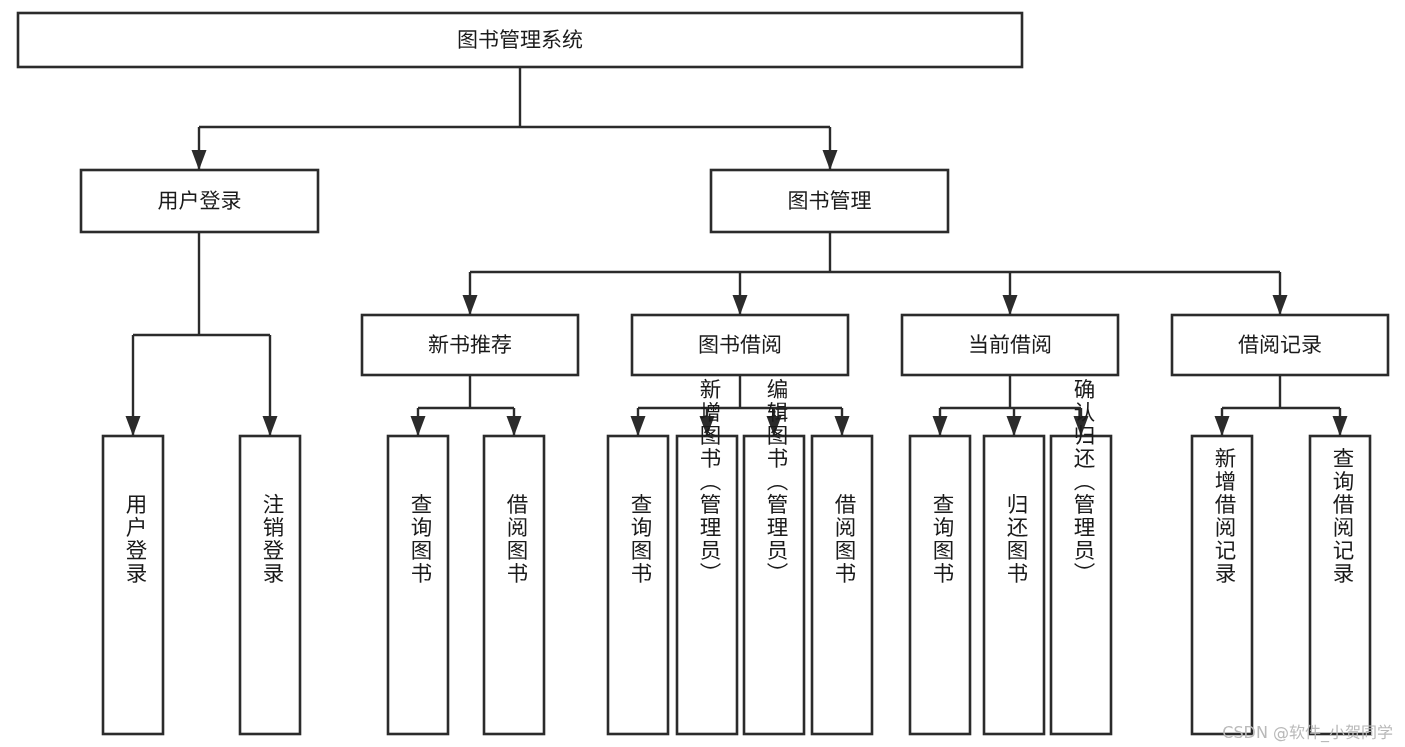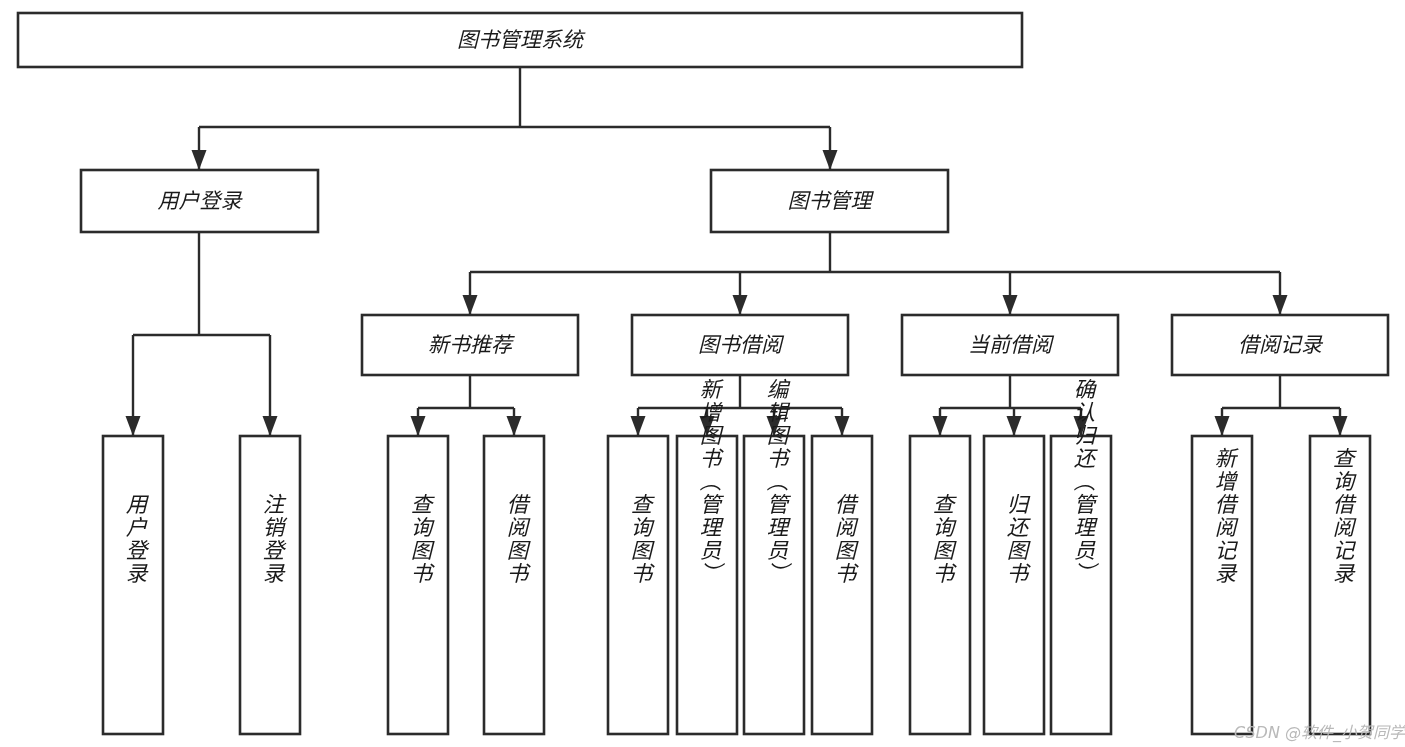--- a/index.html
+++ b/index.html
@@ -12,21 +12,20 @@
     width: 1405px;
     height: 747px;
     font-family: "DejaVu Sans", "Liberation Sans", sans-serif;
     overflow: hidden;
   }
   #diagram-root {
     position: relative;
     width: 1405px;
     height: 747px;
     background: #ffffff;
-    font-style: italic;
   }
   svg#tree-svg {
     position: absolute;
     left: 0;
     top: 0;
     width: 1405px;
     height: 747px;
     display: block;
   }
   .node-rect {
@@ -52,21 +51,21 @@
     dominant-baseline: middle;
   }
   .node-label.vertical {
     font-size: 21.5px;
     writing-mode: vertical-rl;
     text-orientation: upright;
     letter-spacing: 1.5px;
   }
   .watermark {
     position: absolute;
-    right: 0;
+    right: 12px;
     bottom: 4px;
     font-family: "DejaVu Sans", "Liberation Sans", sans-serif;
     font-size: 16px;
     color: #b9b9b9;
     white-space: nowrap;
     user-select: none;
   }
 </style>
 </head>
 <body>

